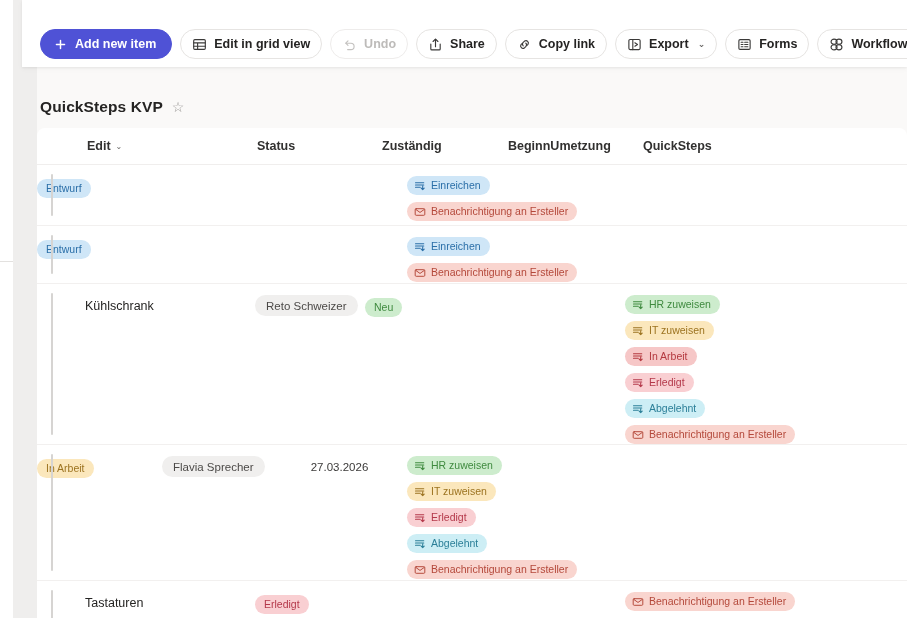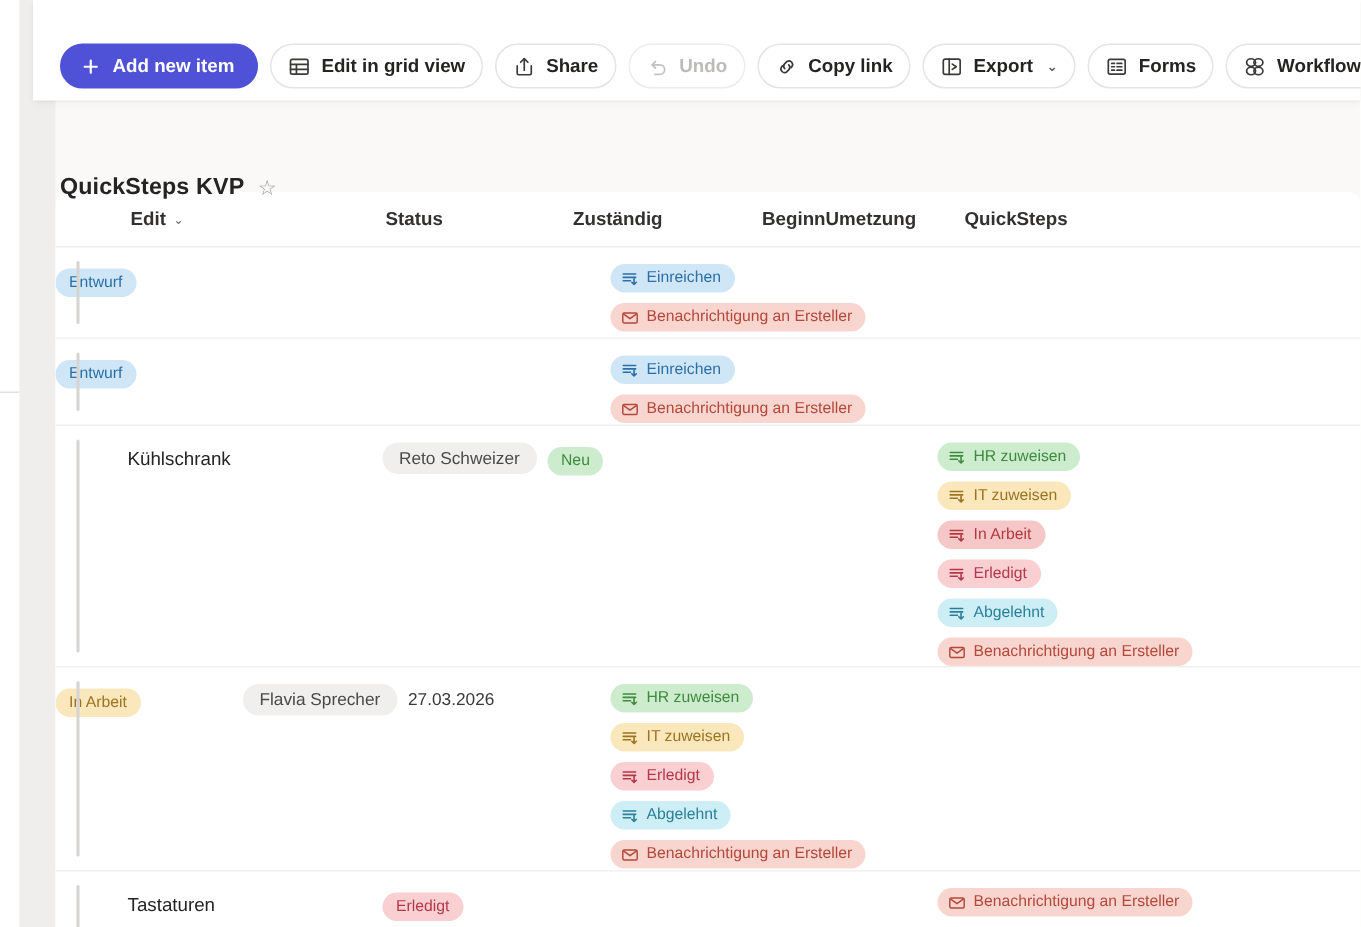--- a/index.html
+++ b/index.html
@@ -74,21 +74,21 @@
     font-weight: 700;
   }
   .tb-btn.disabled { color: #bdbbb9; border-color: #eeeceb; cursor: default; }
   .tb-ico { display: inline-flex; align-items: center; justify-content: center; width: 15px; height: 15px; flex: none; }
   .tb-ico svg { display: block; }
   .chev { font-size: 9px; color: #605e5c; margin-left: 2px; }
 
   
   .list-title-row {
     position: absolute;
-    left: 40px; top: 116px;
+    left: 40px; top: 98px;
     display: flex; align-items: center; gap: 9px;
     z-index: 3;
   }
   .list-title { font-size: 15.5px; font-weight: 700; color: #252423; letter-spacing: .1px; }
   .fav-star { font-size: 14px; color: #9a9896; cursor: pointer; line-height: 1; }
 
   
   .grid-card {
     position: absolute;
     left: 37px; top: 128px;
@@ -191,38 +191,38 @@
       </div>
       <div class="tb-btn">
         <span class="tb-ico">
           <svg width="15" height="15" viewBox="0 0 16 16" fill="none" stroke="#3b3a39" stroke-width="1.2" stroke-linecap="round" stroke-linejoin="round">
             <rect x="1.8" y="2.8" width="12.4" height="10.4" rx="1.2"></rect>
             <path d="M1.8 6.3h12.4M6 6.3v6.9M1.8 9.8h12.4"></path>
           </svg>
         </span>
         <span>Edit in grid view</span>
       </div>
+      <div class="tb-btn disabled">
+        <span class="tb-ico">
+          <svg width="15" height="15" viewBox="0 0 16 16" fill="none" stroke="#c3c1bf" stroke-width="1.2" stroke-linecap="round" stroke-linejoin="round">
+            <path d="M4.2 6.6h5.3a3.4 3.4 0 0 1 0 6.8H6"></path>
+            <path d="M6.4 4.2 4 6.6l2.4 2.4"></path>
+          </svg>
+        </span>
+        <span>Undo</span>
+      </div>
       <div class="tb-btn">
         <span class="tb-ico">
           <svg width="15" height="15" viewBox="0 0 16 16" fill="none" stroke="#3b3a39" stroke-width="1.2" stroke-linecap="round" stroke-linejoin="round">
             <path d="M3 7.4v5.3a1 1 0 0 0 1 1h8a1 1 0 0 0 1-1V7.4"></path>
             <path d="M8 10.4V2.4"></path>
             <path d="M5.4 4.8 8 2.2l2.6 2.6"></path>
           </svg>
         </span>
         <span>Share</span>
-      </div>
-      <div class="tb-btn disabled">
-        <span class="tb-ico">
-          <svg width="15" height="15" viewBox="0 0 16 16" fill="none" stroke="#c3c1bf" stroke-width="1.2" stroke-linecap="round" stroke-linejoin="round">
-            <path d="M4.2 6.6h5.3a3.4 3.4 0 0 1 0 6.8H6"></path>
-            <path d="M6.4 4.2 4 6.6l2.4 2.4"></path>
-          </svg>
-        </span>
-        <span>Undo</span>
       </div>
       <div class="tb-btn">
         <span class="tb-ico">
           <svg width="15" height="15" viewBox="0 0 16 16" fill="none" stroke="#3b3a39" stroke-width="1.2" stroke-linecap="round" stroke-linejoin="round">
             <path d="M6.6 9.4a2.6 2.6 0 0 1 0-3.6l1.5-1.5a2.6 2.6 0 0 1 3.6 3.6l-.7.7"></path>
             <path d="M9.4 6.6a2.6 2.6 0 0 1 0 3.6l-1.5 1.5a2.6 2.6 0 0 1-3.6-3.6l.7-.7"></path>
           </svg>
         </span>
         <span>Copy link</span>
       </div>
@@ -402,21 +402,21 @@
                 </span>
                 <span>Benachrichtigung an Ersteller</span>
               </div>
             </div>
           </div>
         </div>
         <div class="grid-row" style="height: 136px; padding-top: 13px;">
           <div class="row-accent"></div>
           <div class="cell" style="width: 125px;"><span class="pill" style="background: rgb(251, 231, 188); color: rgb(156, 115, 32);">In Arbeit</span></div>
           <div class="cell" style="width: 110px; margin-top: -2px;"><span class="pill-person">Flavia Sprecher</span></div>
-          <div class="cell cell-date" style="width: 135px;">27.03.2026</div>
+          <div class="cell cell-date" style="width: 135px; text-align: center;">27.03.2026</div>
           <div class="cell" style="width: 230px; margin-top: -2px;">
             <div class="qs-list">
               <div class="qs-pill" style="background: rgb(205, 236, 205); color: rgb(63, 138, 63);">
                 <span class="qs-ico">
                   <svg width="12" height="12" viewBox="0 0 16 16" fill="none" stroke="#3f8a3f" stroke-width="1.45" stroke-linecap="round">
                     <path d="M2 3.6h11M2 6.6h11M2 9.6h6.4"></path>
                     <path d="M11.6 7.6v5.2M9.6 10.9l2 2 2-2" stroke-linejoin="round"></path>
                   </svg>
                 </span>
                 <span>HR zuweisen</span>

